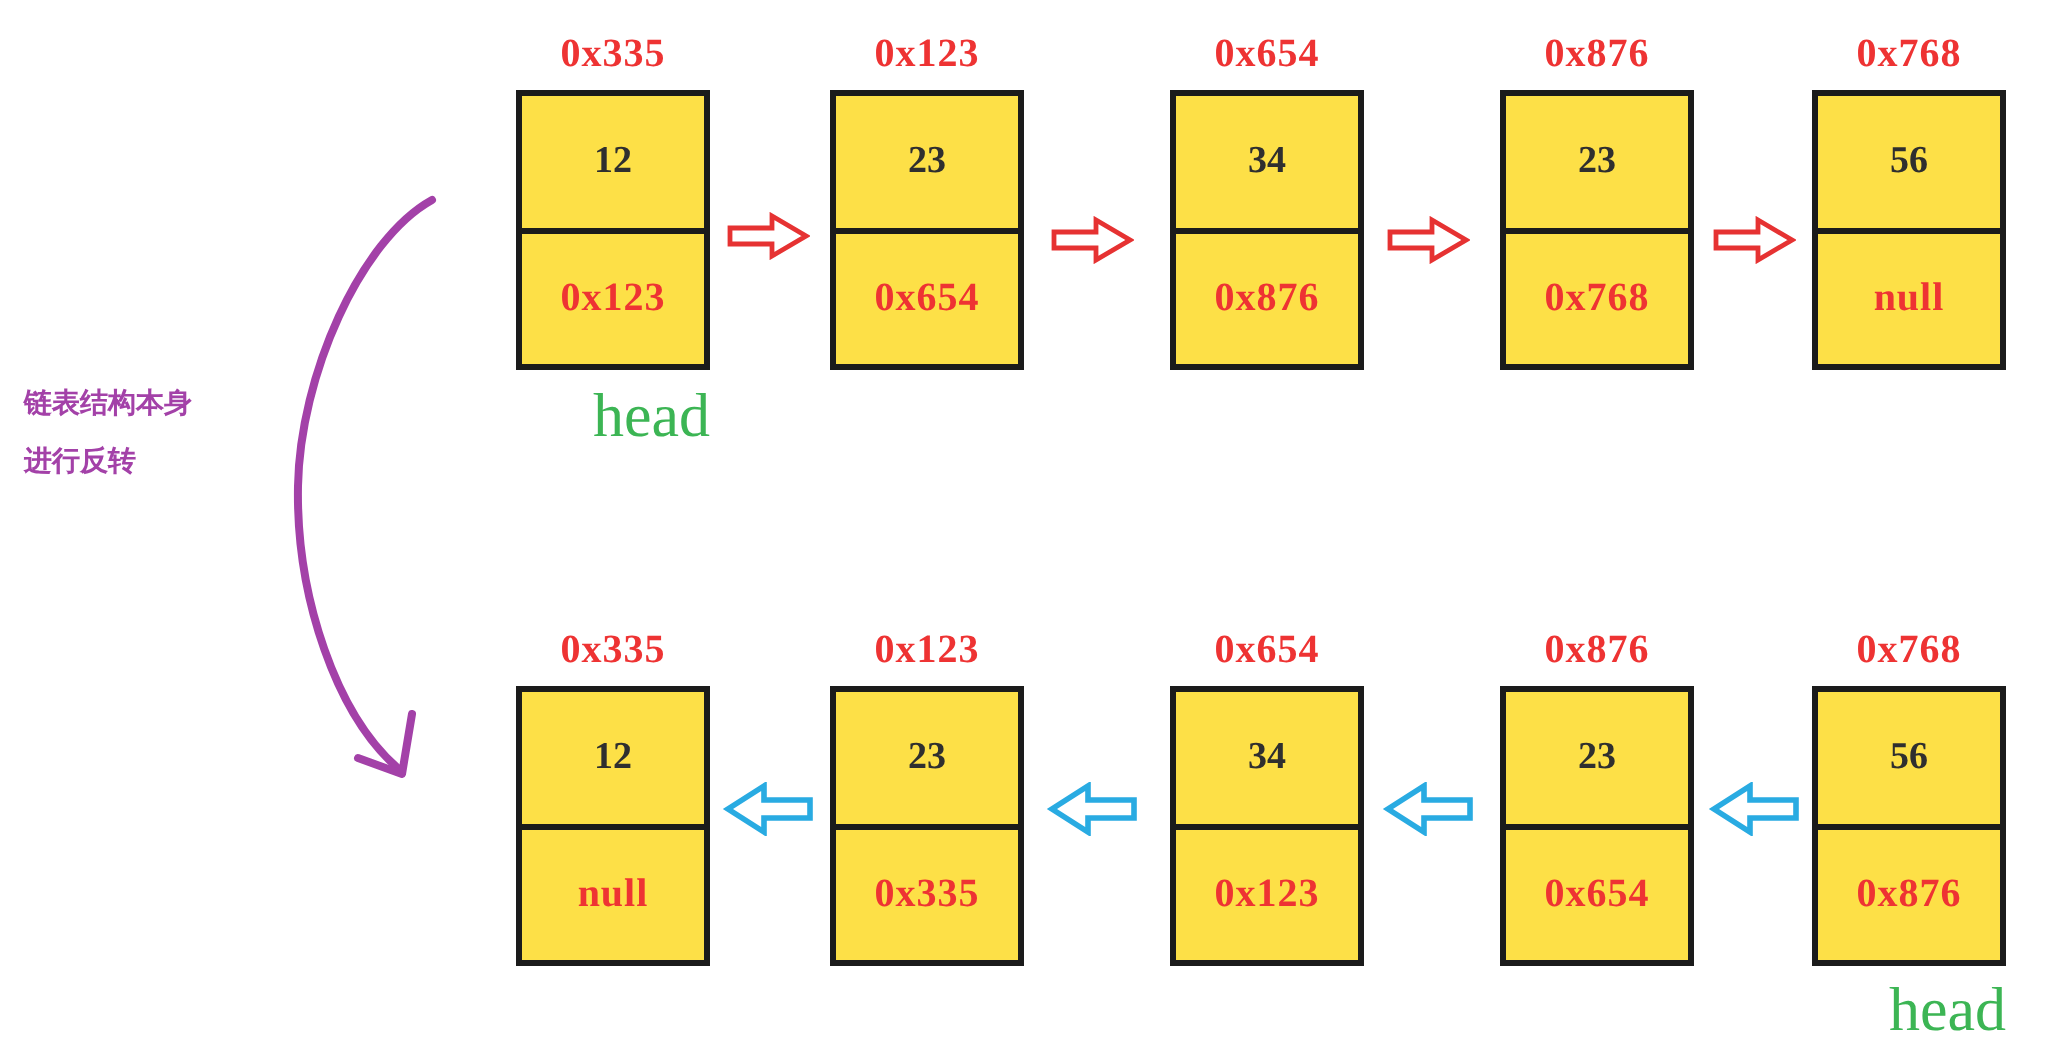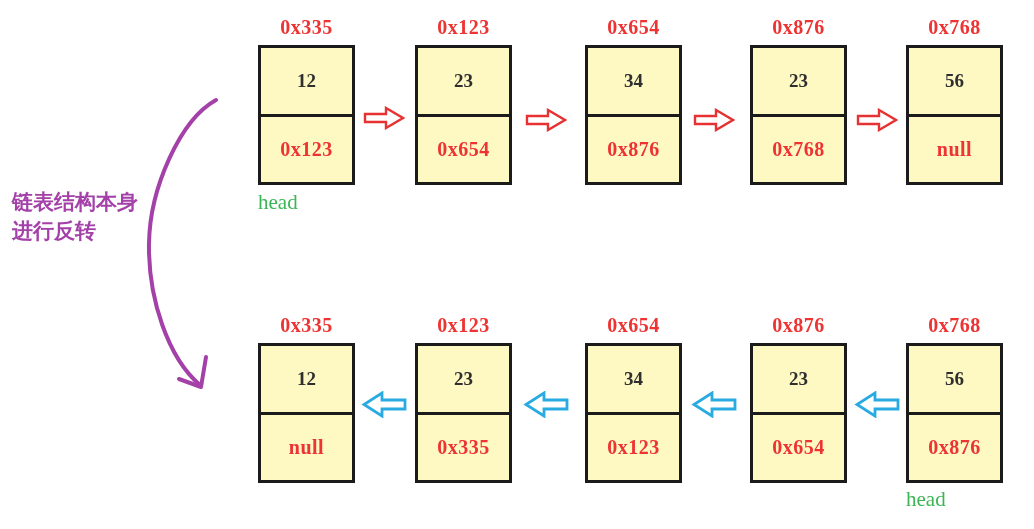--- a/index.html
+++ b/index.html
@@ -18,21 +18,21 @@
     color: #ee3333;
     font-weight: bold;
     font-size: 20px;
     letter-spacing: 0.5px;
   }
   .node {
     position: absolute;
     width: 97px;
     height: 140px;
     border: 3px solid #1b1b1b;
-    background: #fef9c3;
+    background: #fde047;
     box-sizing: border-box;
   }
   .cell-value {
     height: 69px;
     border-bottom: 3px solid #1b1b1b;
     display: flex;
     align-items: center;
     justify-content: center;
     font-size: 19px;
     color: #2f2f2f;
@@ -45,32 +45,32 @@
     align-items: center;
     justify-content: center;
     font-size: 20px;
     color: #ee3333;
     font-weight: bold;
     letter-spacing: 0.5px;
   }
   .head-label {
     position: absolute;
     width: 97px;
-    text-align: left;
+    text-align: right;
     color: #3cb554;
-    font-size: 21px;
+    font-size: 31px;
     z-index: 3;
   }
   .arrow { position: absolute; }
   .cn-note {
     position: absolute;
     left: 12px;
     top: 188px;
     color: #a341a8;
-    font-size: 21px;
+    font-size: 14px;
     line-height: 29px;
     font-weight: bold;
     font-family: "Liberation Serif", serif;
     white-space: pre-line;
   }
   .watermark {
     position: absolute;
     right: 4px;
     top: 498px;
     color: #b8b8b8;

